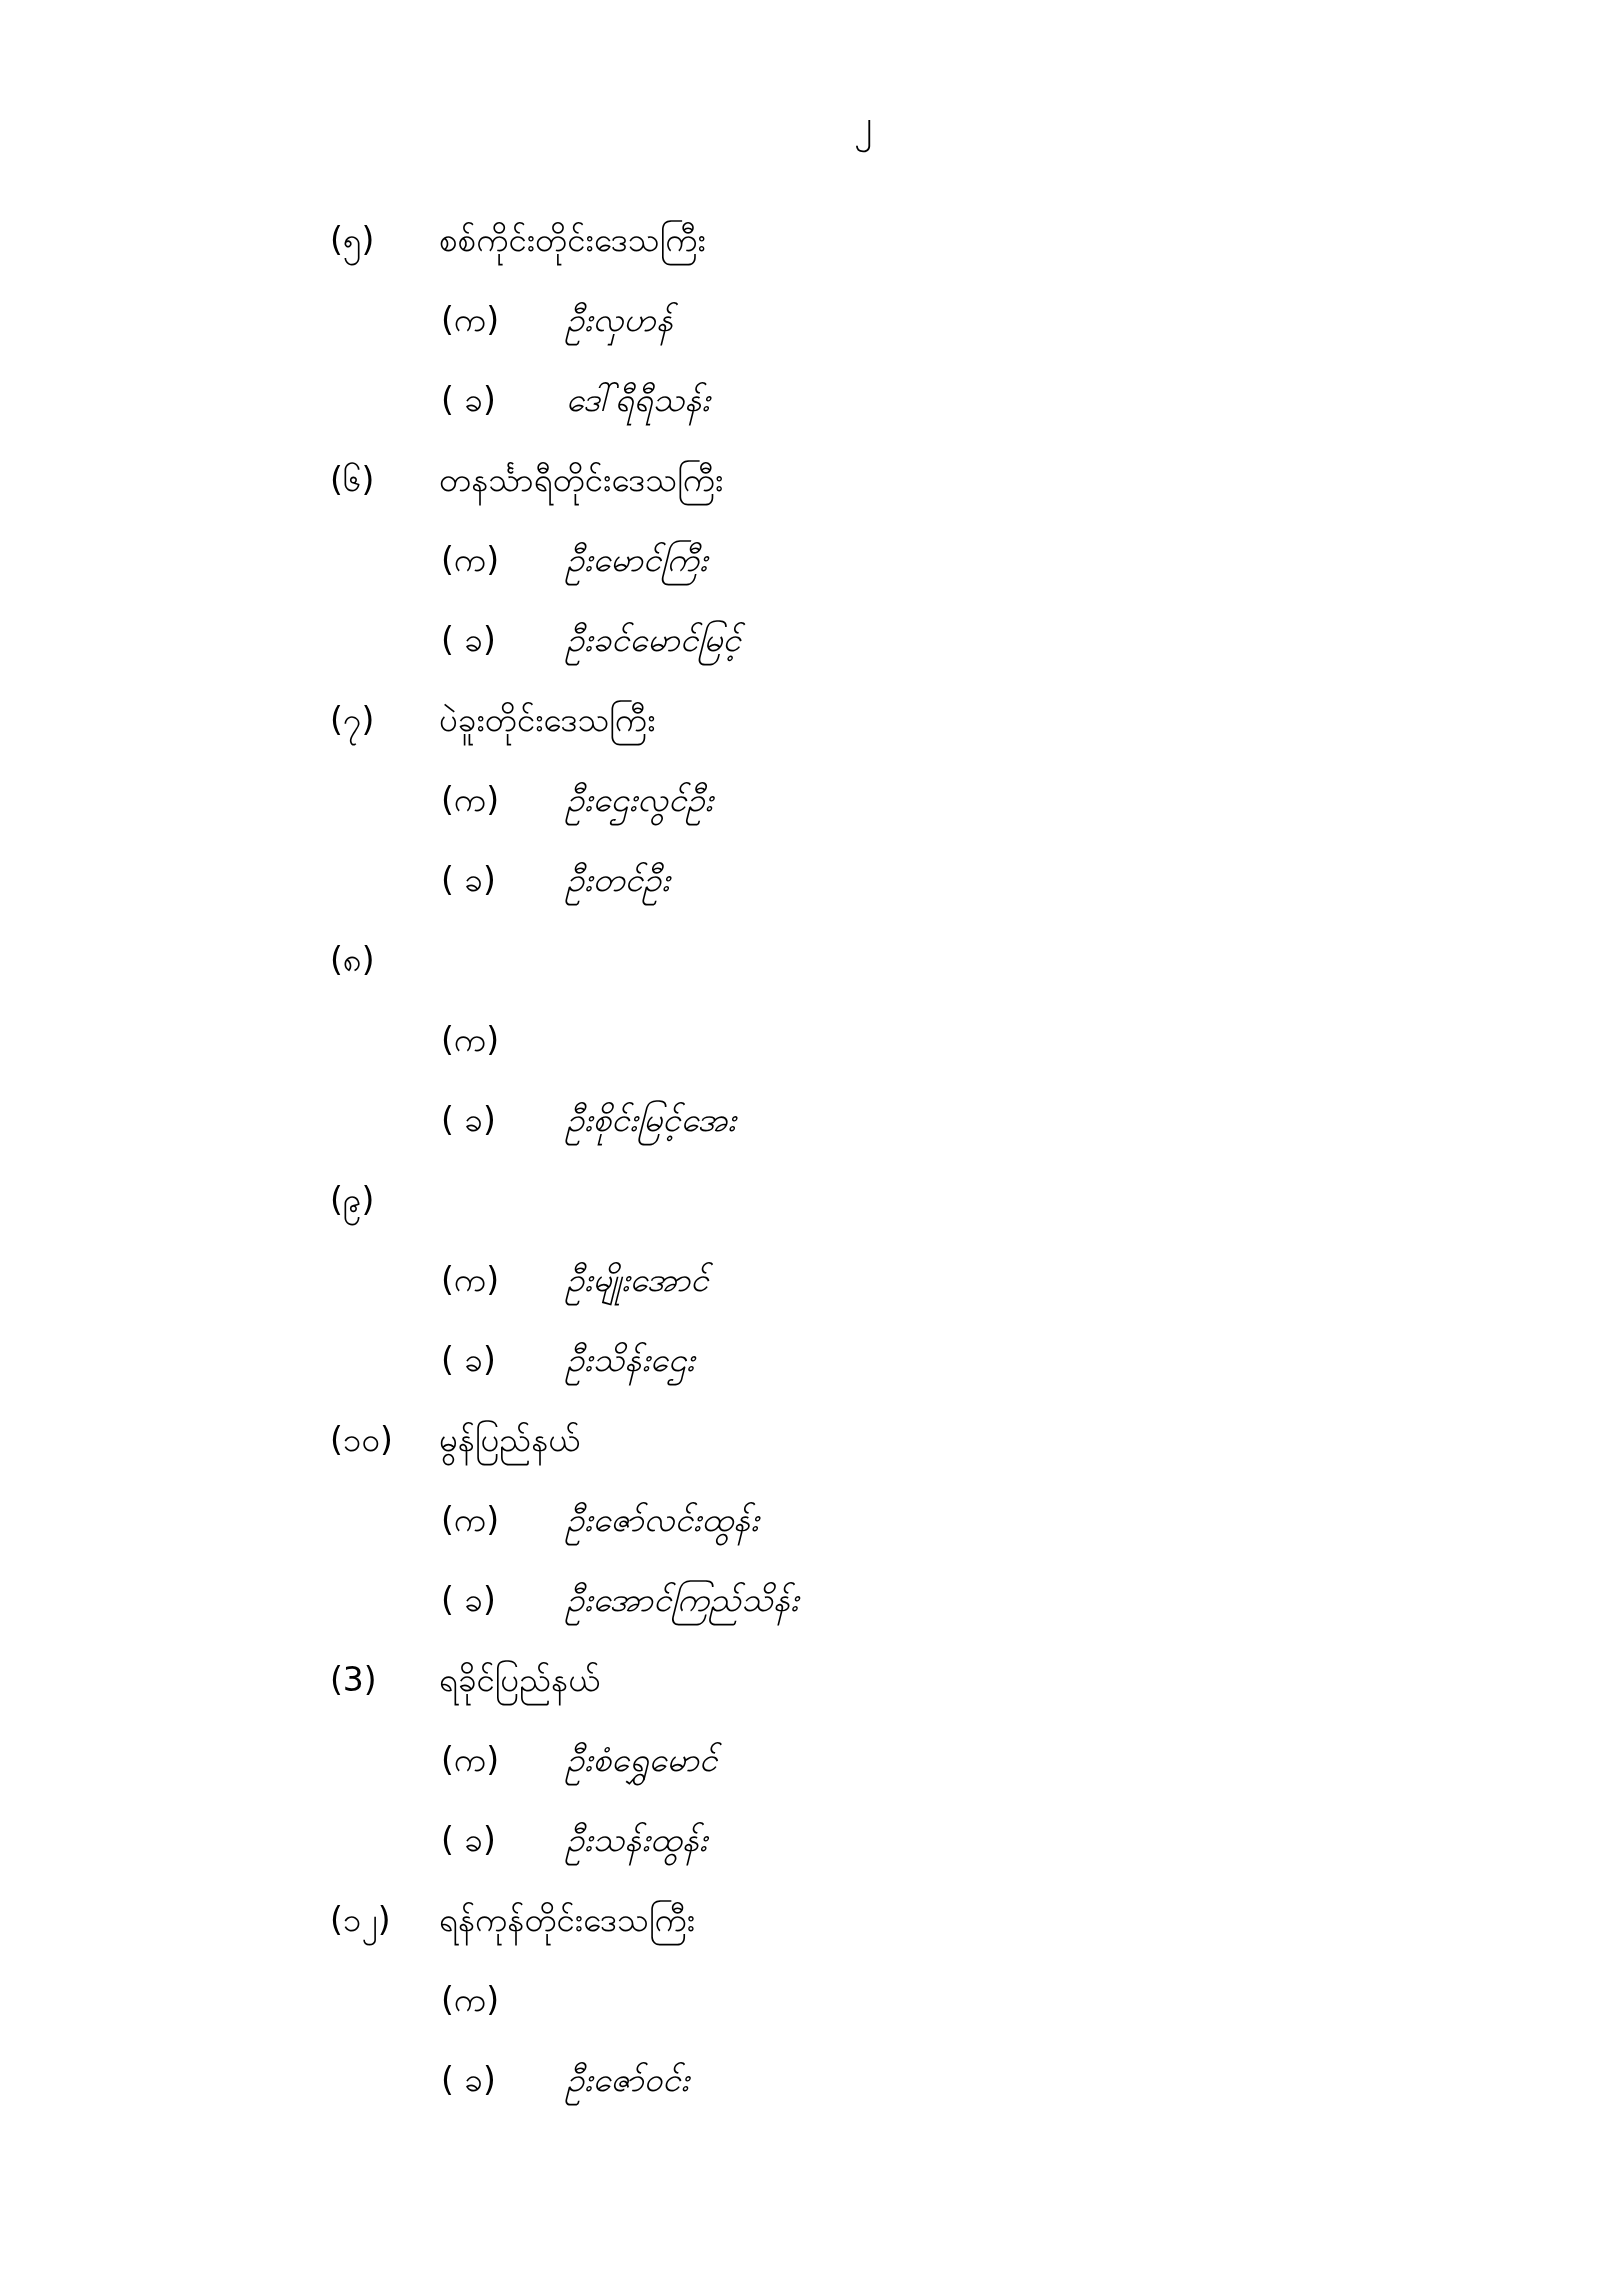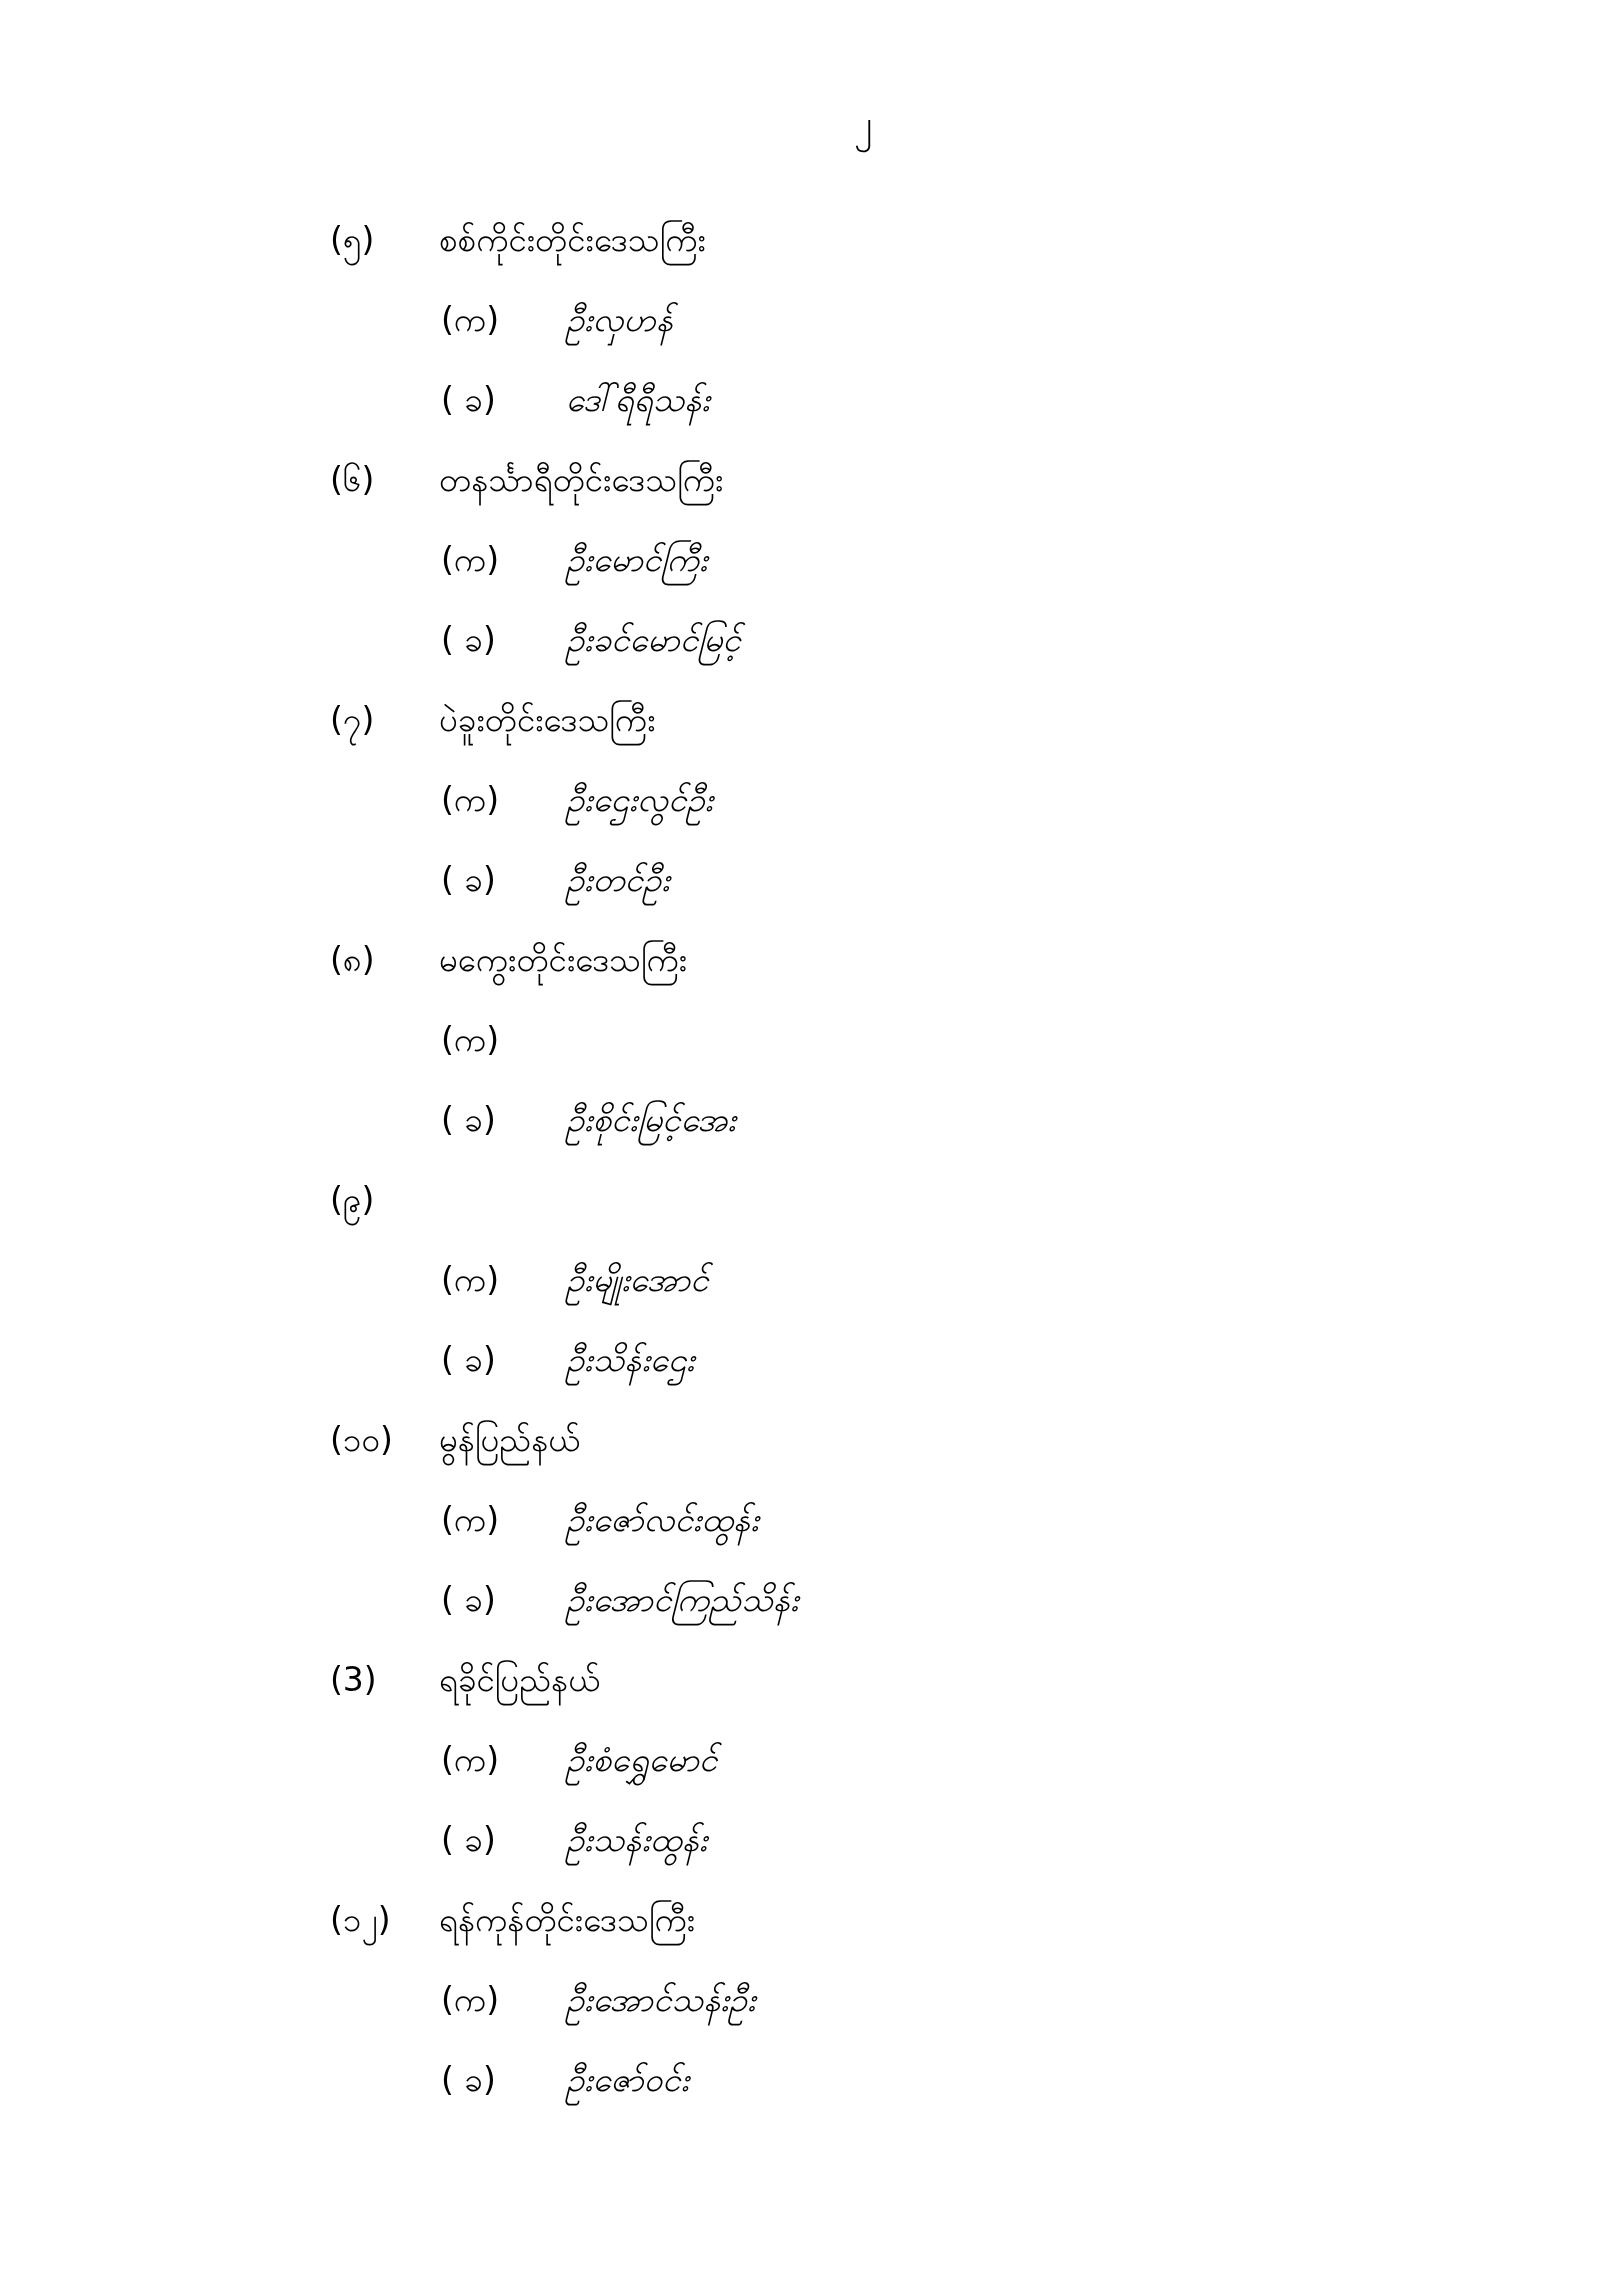--- a/index.html
+++ b/index.html
@@ -100,21 +100,20 @@
           <span class="member-name">ဦးဌေးလွင်ဦး</span>
         </div>
         <div class="row">
           <span class="letter">( ခ)</span>
           <span class="member-name">ဦးတင်ဦး</span>
         </div>
       </div>
       <div>
         <div class="row">
           <span class="num">(၈)</span>
-          <span class="region-name">မကွေးတိုင်းဒေသကြီး</span>
         </div>
         <div class="row">
           <span class="letter">(က)</span>
         </div>
         <div class="row">
           <span class="letter">( ခ)</span>
           <span class="member-name">ဦးစိုင်းမြင့်အေး</span>
         </div>
       </div>
       <div>
@@ -158,21 +157,20 @@
           <span class="member-name">ဦးသန်းထွန်း</span>
         </div>
       </div>
       <div>
         <div class="row">
           <span class="num">(၁၂)</span>
           <span class="region-name">ရန်ကုန်တိုင်းဒေသကြီး</span>
         </div>
         <div class="row">
           <span class="letter">(က)</span>
-          <span class="member-name">ဦးအောင်သန်းဦး</span>
         </div>
         <div class="row">
           <span class="letter">( ခ)</span>
           <span class="member-name">ဦးဇော်ဝင်း</span>
         </div>
       </div>
     </div>
 </div>
 
 

